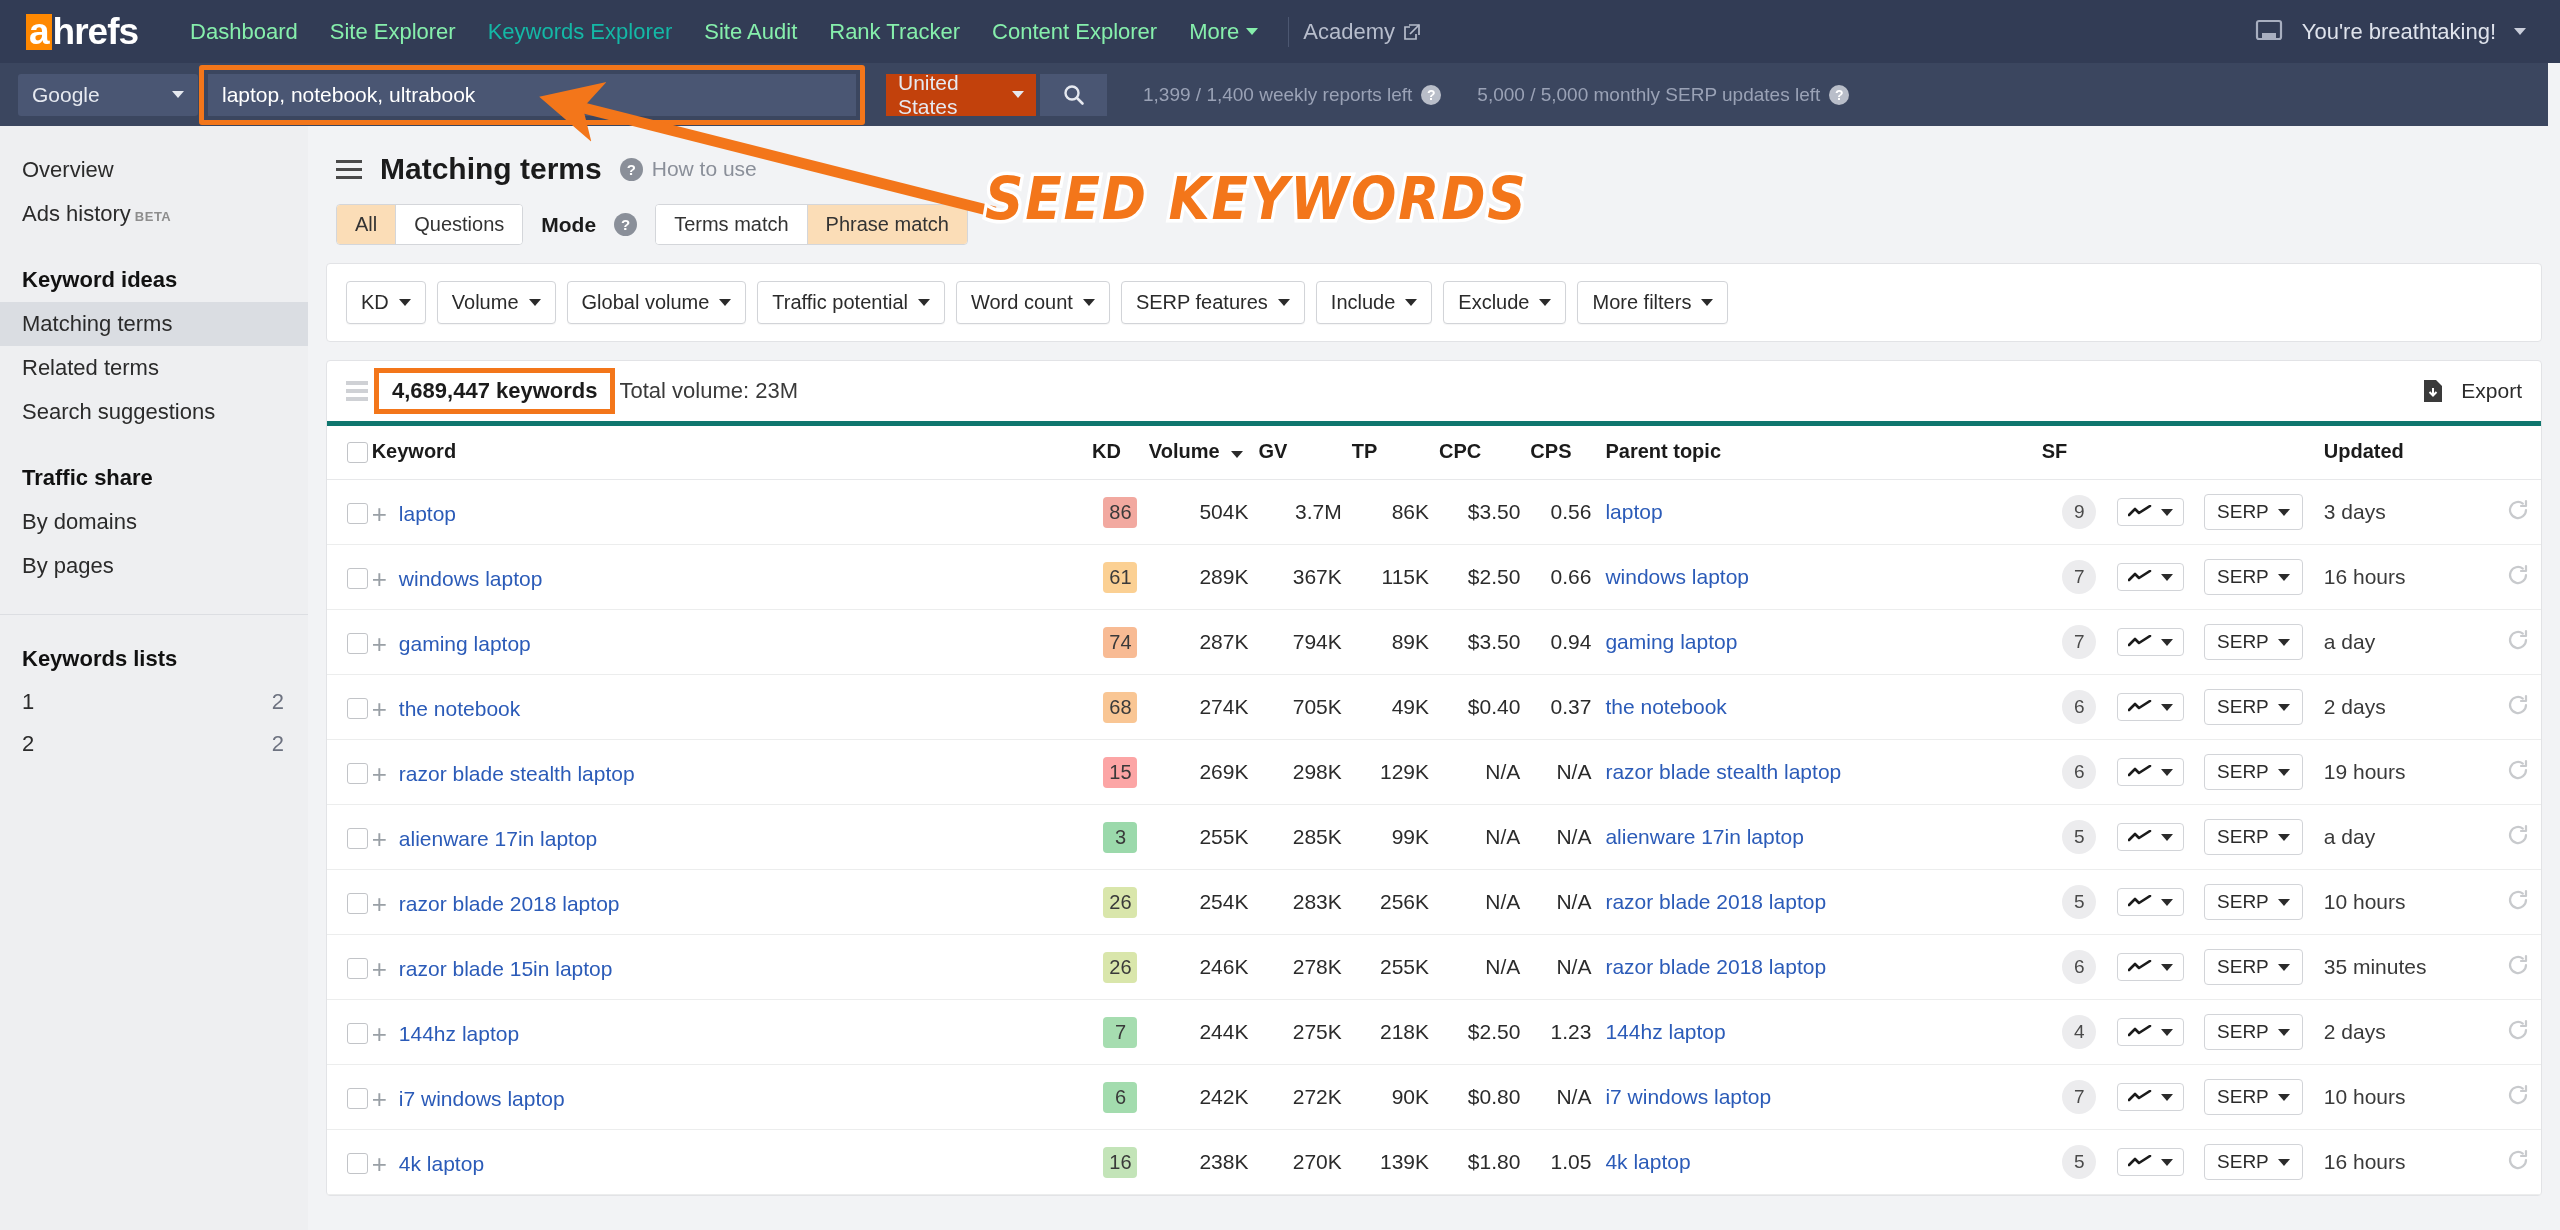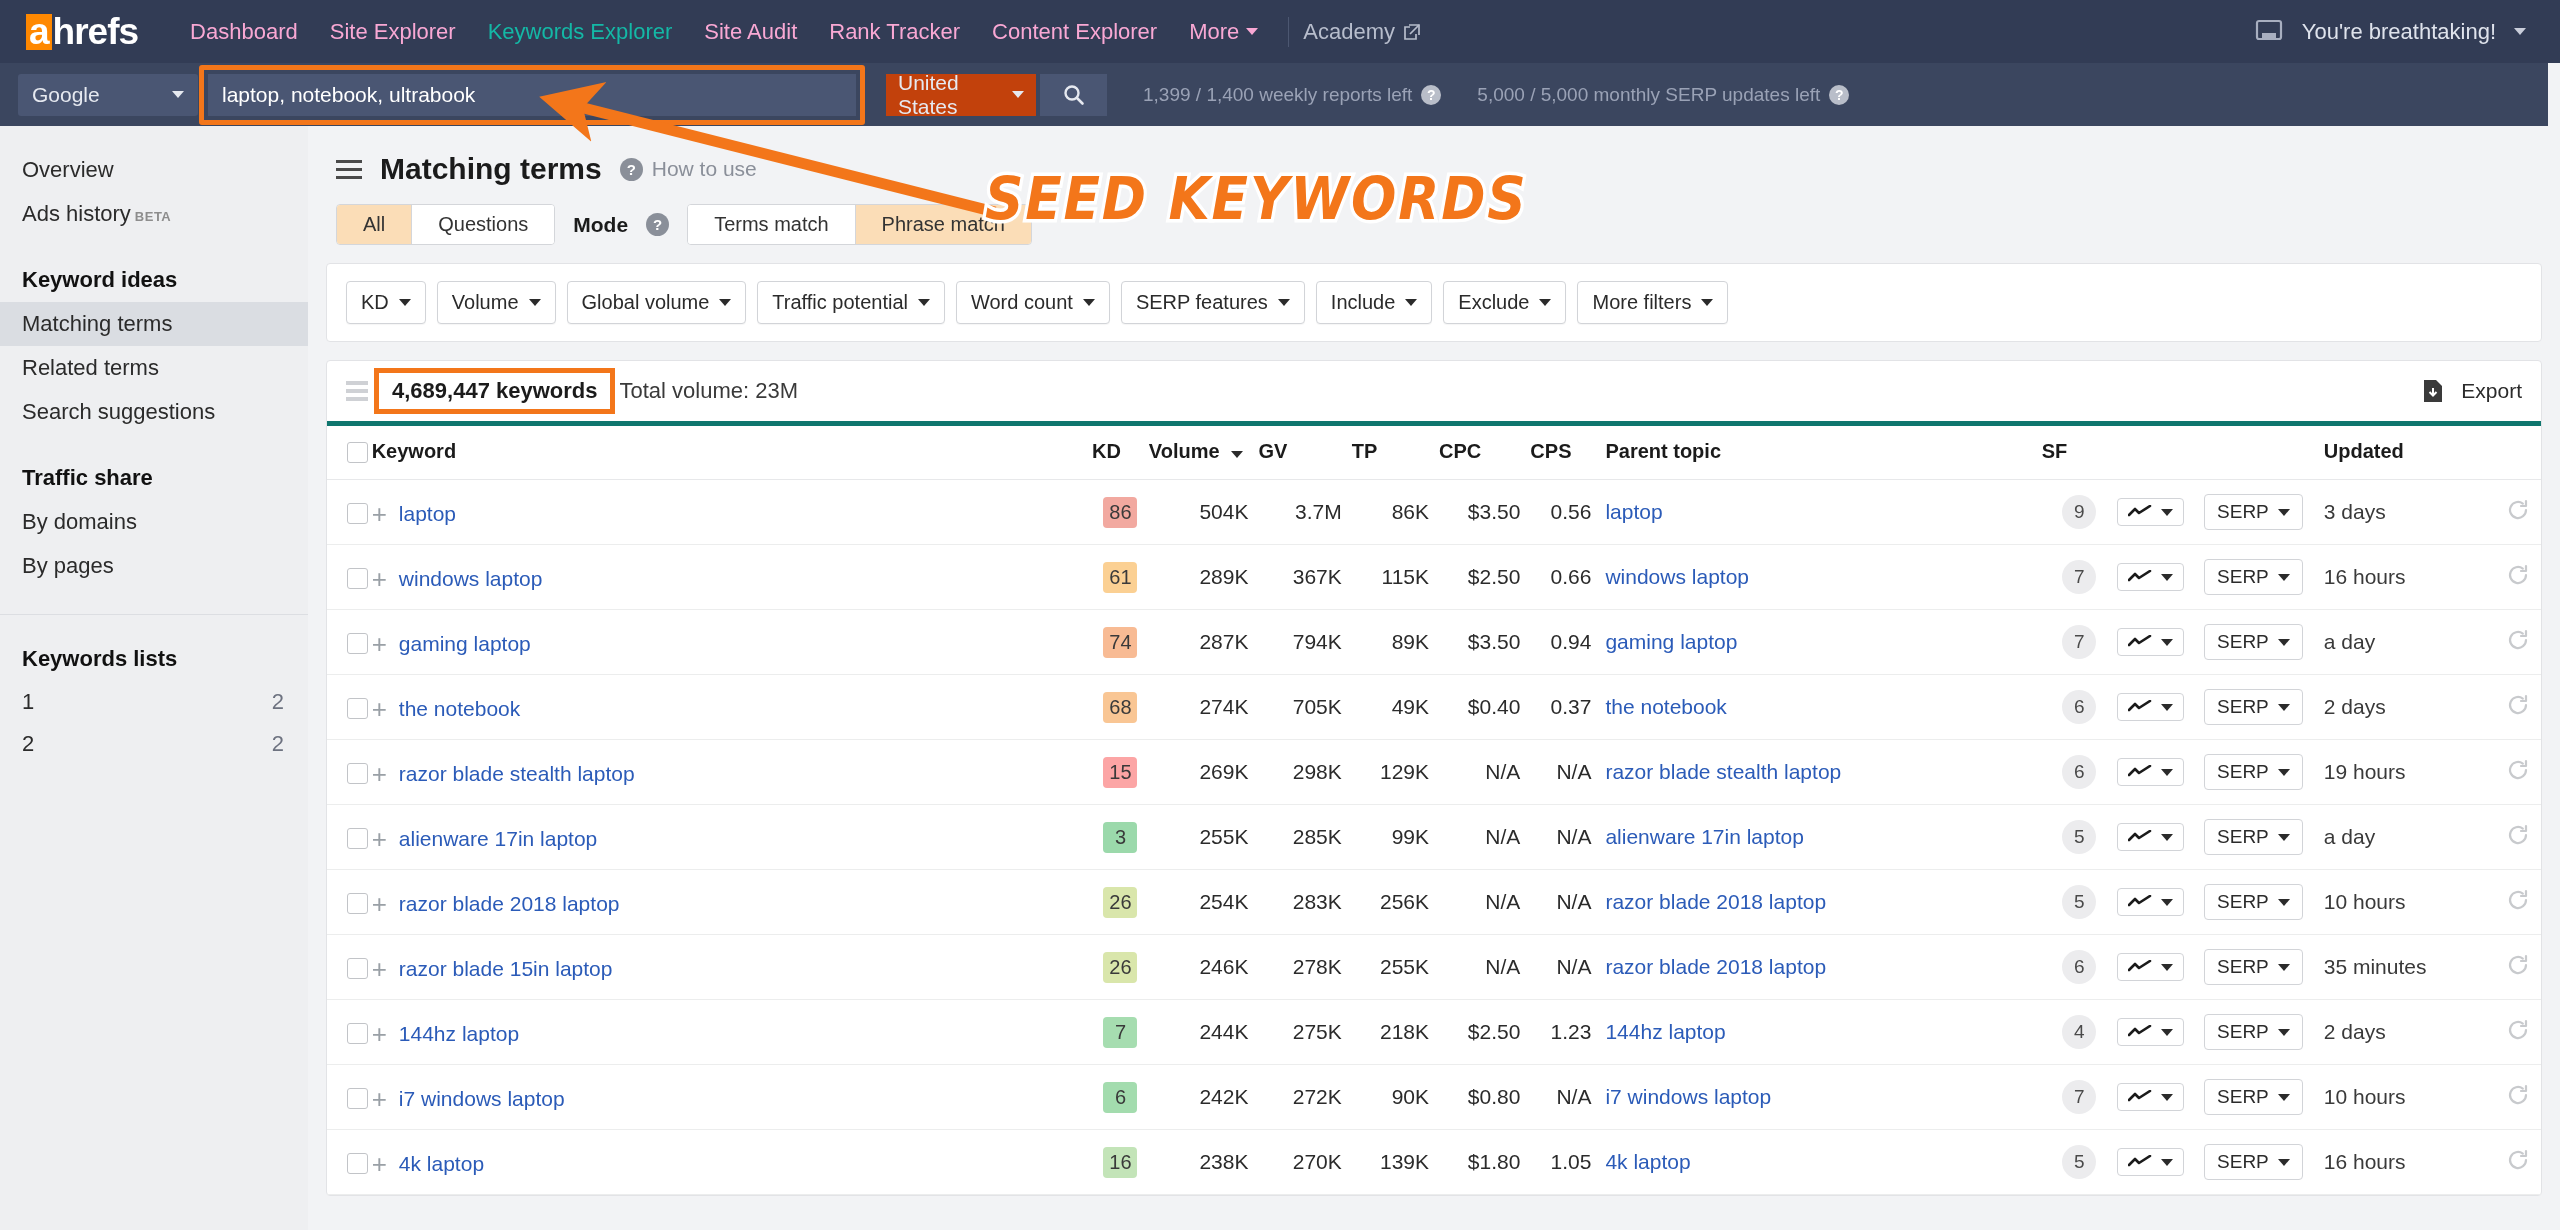--- a/index.html
+++ b/index.html
@@ -19,21 +19,21 @@
     padding: 0 26px;
     color: #c9cedb;
   }
   .logo { display:flex; align-items:center; font-size:37px; font-weight:bold; letter-spacing:-1px; margin-right:36px; }
   .logo .a {
     background:#ff8800; color:#fff; display:inline-block;
     padding:0 3px; line-height:36px; height:36px; font-weight:bold;
   }
   .logo .rest { color:#fff; margin-left:1px; }
   .navlink {
-    font-size:22px; color:#f9a8d4; padding:0 16px; line-height:63px;
+    font-size:22px; color:#86efac; padding:0 16px; line-height:63px;
     white-space:nowrap; cursor:pointer;
   }
   .navlink.active { color:#14b8a6; font-weight:normal; }
   .navlink.more { display:flex; align-items:center; gap:7px; }
   .nav-sep { width:1px; height:30px; background:#4c5771; margin:0 14px; }
   .extlink { display:flex; align-items:center; gap:8px; font-size:22px; color:#b7bdcc; cursor:pointer; }
   .spacer { flex:1 1 auto; }
   .user-area { display:flex; align-items:center; gap:18px; margin-right:8px; }
   .user-name { font-size:22px; color:#dfe3ec; }
   .caret { width:0;height:0;border-left:6px solid transparent;border-right:6px solid transparent;border-top:7px solid currentColor; display:inline-block; }
@@ -106,21 +106,21 @@
   .hamburger i { display:block; width:26px; height:3px; background:#4a4a4a; }
   .page-title { font-size:30px; font-weight:bold; color:#1b1b1b; }
   .howto { display:flex; align-items:center; gap:9px; font-size:21px; color:#8a8f99; cursor:pointer; }
   .qmark-dark {
     width:23px;height:23px;border-radius:50%;background:#8a8f99;color:#fff;
     font-size:15px; font-weight:bold; display:inline-flex;align-items:center;justify-content:center;
   }
   .seg-row { display:flex; align-items:center; gap:18px; padding:18px 10px 0 10px; }
   .seg { display:flex; border:1px solid #d4d6da; border-radius:4px; overflow:hidden; background:#fff; }
   .seg > div {
-    font-size:20px; padding:8px 26px; cursor:pointer; color:#333; background:#fff;
+    font-size:20px; padding:8px 18px; cursor:pointer; color:#333; background:#fff;
     border-right:1px solid #d4d6da;
   }
   .seg > div:last-child { border-right:none; }
   .seg > div.on { background:#fbddb7; }
   .mode-label { font-size:21px; font-weight:bold; color:#1b1b1b; }
 
   .panel {
     background:#fff; border:1px solid #e2e3e6; border-radius:4px;
     margin-top:18px;
   }

